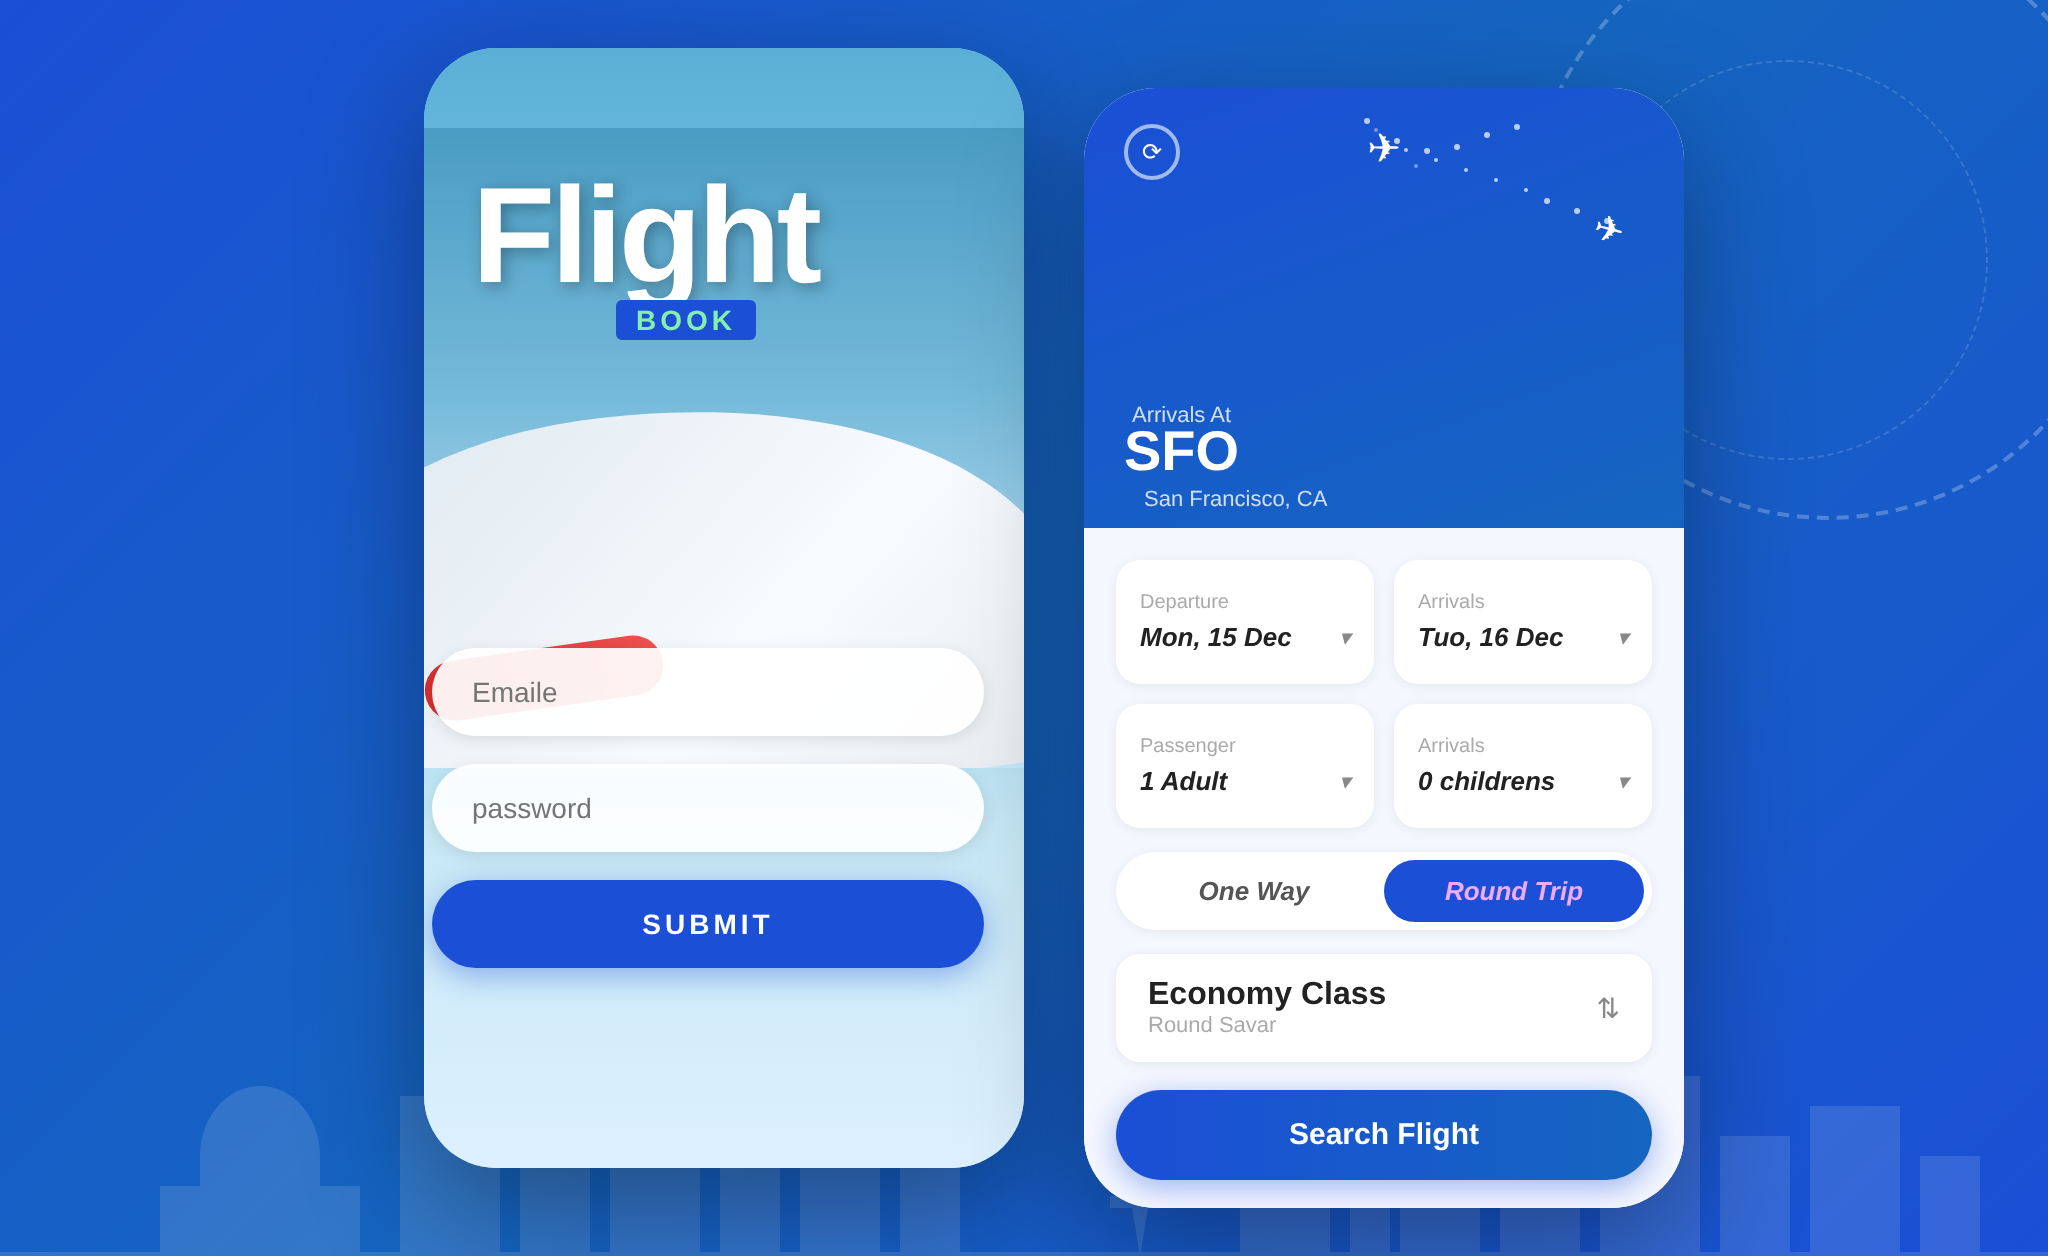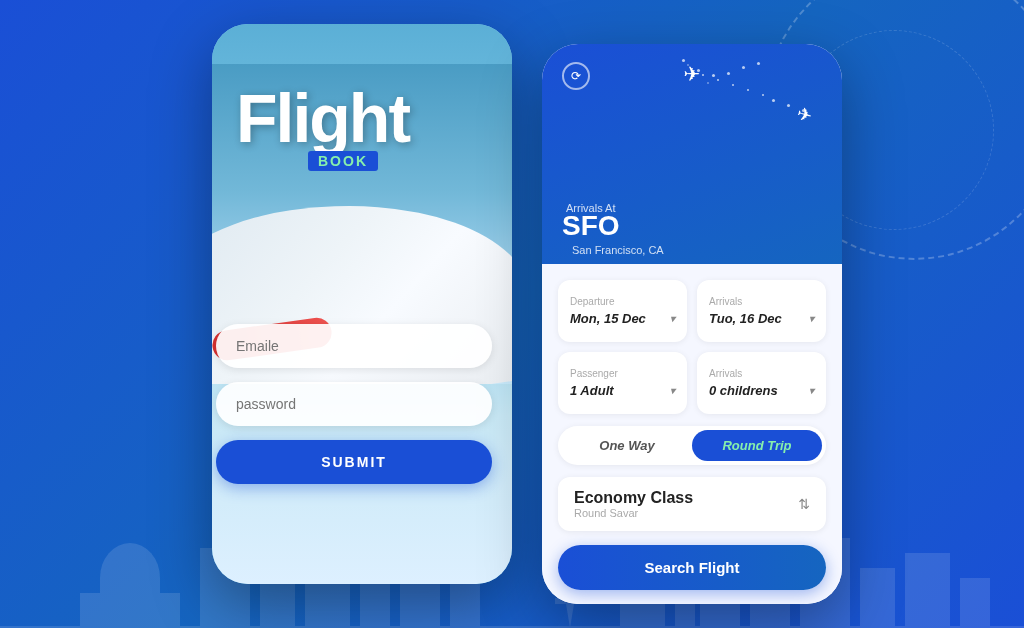--- a/index.html
+++ b/index.html
@@ -300,21 +300,21 @@
       font-style: italic;
     }
 
     .toggle-btn.inactive {
       background: transparent;
       color: #555;
     }
 
     .toggle-btn.active {
       background: #1a4fd6;
-      color: #86efac;
+      color: #f0abfc;
     }
 
     
     .class-box {
       background: white;
       border-radius: 12px;
       padding: 12px 16px;
       box-shadow: 0 1px 6px rgba(0,0,0,0.07);
       display: flex;
       align-items: center;

